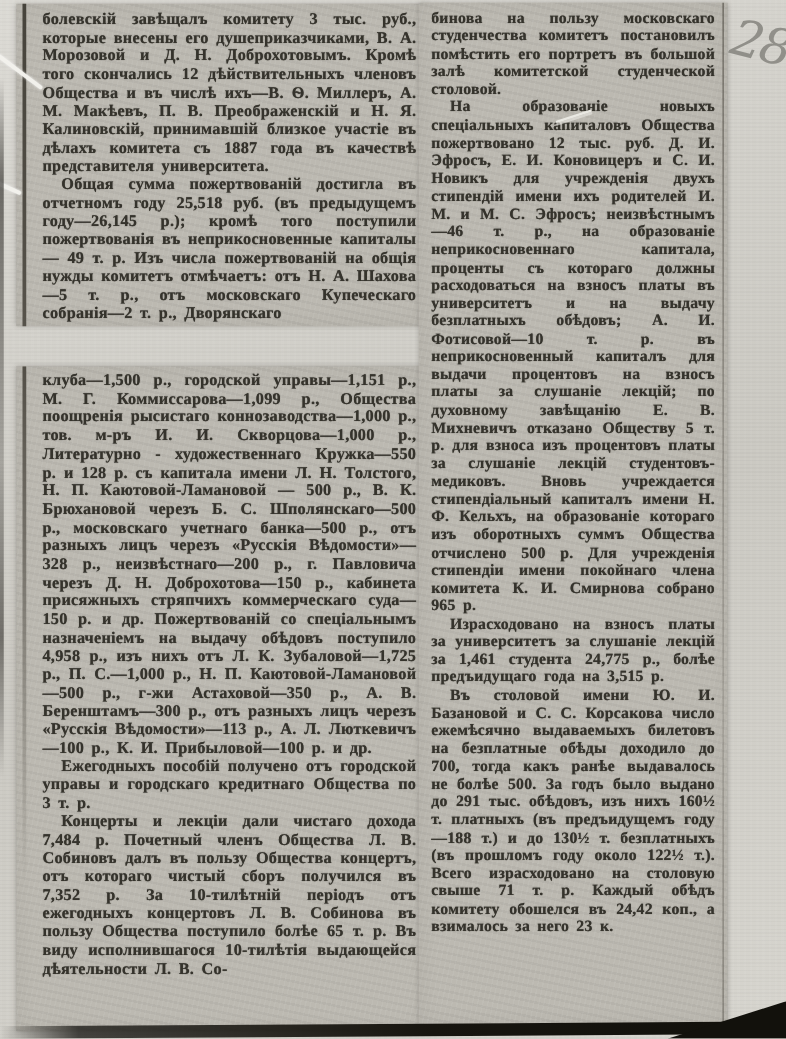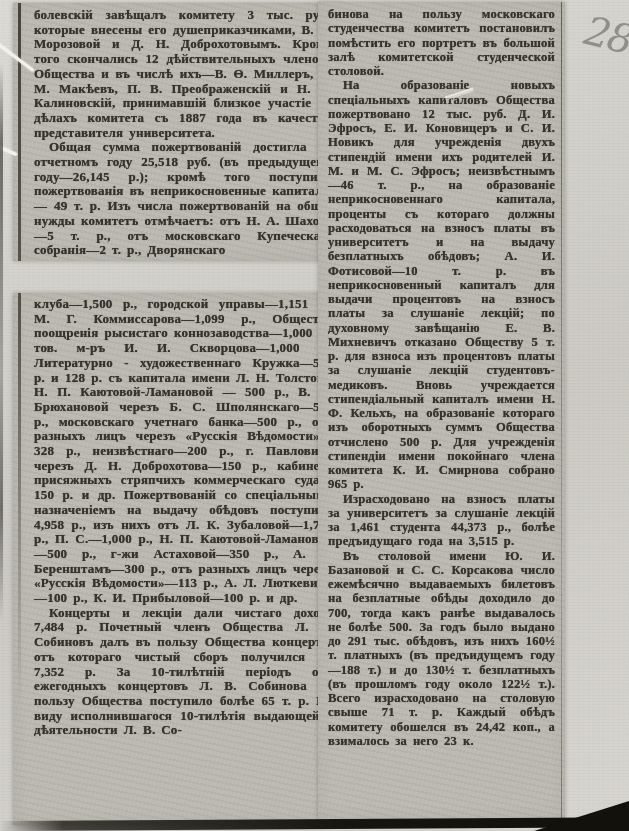--- a/index.html
+++ b/index.html
@@ -43,21 +43,21 @@
   
   #left-piece-1{left:13px;top:3px;width:299px;padding:5px 9px 3px 21px;}
   #left-piece-2{left:13px;top:293px;width:299px;padding:4px 9px 4px 21px;height:524px;overflow:hidden;}
   
   .rule-v{position:absolute;top:0;width:2.5px;pointer-events:none;}
   #rule-l1{left:5px;height:100%;background:linear-gradient(to bottom,var(--rule),#56524a);}
   #rule-l2{left:5px;height:78%;background:linear-gradient(to bottom,#524e46,rgba(82,78,70,0));}
   .rule-r{position:absolute;top:0;right:3px;width:1.5px;height:100%;
     background:linear-gradient(to bottom,rgba(70,66,58,.75),rgba(70,66,58,.25) 70%,rgba(70,66,58,.55));}
   
-  #right-piece{left:318px;top:2px;width:247px;height:818px;padding:5px 10px 4px 10px;overflow:hidden;
+  #right-piece{left:335px;top:2px;width:247px;height:818px;padding:5px 10px 4px 10px;overflow:hidden;
     box-sizing:border-box;}
   
   #page-number{
     position:absolute;left:585px;top:12px;
     font-family:"DejaVu Serif",serif;font-style:italic;font-weight:400;
     font-size:40px;color:var(--pencil);transform:rotate(14deg);
     letter-spacing:-2px;opacity:.85;
   }
   
   .thread{position:absolute;background:#f2f1ec;border-radius:3px;box-shadow:0 0 2px rgba(255,255,255,.9);}
@@ -84,28 +84,29 @@
 
 <div class="clip left-col" id="left-piece-1">
   <div class="rule-v" id="rule-l1"></div>
   <p>болевскій завѣщалъ комитету 3 тыс. руб., которые внесены его душеприказчиками, В. А. Морозовой и Д. Н. Доброхотовымъ. Кромѣ того скончались 12 дѣйствительныхъ членовъ Общества и въ числѣ ихъ—В. Ѳ. Миллеръ, А. М. Макѣевъ, П. В. Преображенскій и Н. Я. Калиновскій, принимавшій близкое участіе въ дѣлахъ комитета съ 1887 года въ качествѣ представителя университета.</p>
   <p class="indent para-gap">Общая сумма пожертвованій достигла въ отчетномъ году 25,518 руб. (въ предыдущемъ году—26,145 р.); кромѣ того поступили пожертвованія въ неприкосновенные капиталы — 49 т. р. Изъ числа пожертвованій на общія нужды комитетъ отмѣчаетъ: отъ Н. А. Шахова—5 т. р., отъ московскаго Купеческаго собранія—2 т. р., Дворянскаго</p>
 </div>
 
 <div class="clip left-col" id="left-piece-2">
   <div class="rule-v" id="rule-l2"></div>
   <p>клуба—1,500 р., городской управы—1,151 р., М. Г. Коммиссарова—1,099 р., Общества поощренія рысистаго коннозаводства—1,000 р., тов. м-ръ И. И. Скворцова—1,000 р., Литературно - художественнаго Кружка—550 р. и 128 р. съ капитала имени Л. Н. Толстого, Н. П. Каютовой-Ламановой — 500 р., В. К. Брюхановой черезъ Б. С. Шполянскаго—500 р., московскаго учетнаго банка—500 р., отъ разныхъ лицъ черезъ «Русскія Вѣдомости»—328 р., неизвѣстнаго—200 р., г. Павловича черезъ Д. Н. Доброхотова—150 р., кабинета присяжныхъ стряпчихъ коммерческаго суда—150 р. и др. Пожертвованій со спеціальнымъ назначеніемъ на выдачу обѣдовъ поступило 4,958 р., изъ нихъ отъ Л. К. Зубаловой—1,725 р., П. С.—1,000 р., Н. П. Каютовой-Ламановой—500 р., г-жи Астаховой—350 р., А. В. Беренштамъ—300 р., отъ разныхъ лицъ черезъ «Русскія Вѣдомости»—113 р., А. Л. Люткевичъ—100 р., К. И. Прибыловой—100 р. и др.</p>
+  <p class="indent para-gap">Ежегодныхъ пособій получено отъ городской управы и городскаго кредитнаго Общества по 3 т. р.</p>
   <p class="indent para-gap">Концерты и лекціи дали чистаго дохода 7,484 р. Почетный членъ Общества Л. В. Собиновъ далъ въ пользу Общества концертъ, отъ котораго чистый сборъ получился въ 7,352 р. За 10-тилѣтній періодъ отъ ежегодныхъ концертовъ Л. В. Собинова въ пользу Общества поступило болѣе 65 т. р. Въ виду исполнившагося 10-тилѣтія выдающейся дѣятельности Л. В. Со-</p>
 </div>
 
 <div class="clip right-col" id="right-piece">
   <div class="rule-r"></div>
   <p>бинова на пользу московскаго студенчества комитетъ постановилъ помѣстить его портретъ въ большой залѣ комитетской студенческой столовой.</p>
   <p class="indent para-gap">На образованіе новыхъ спеціальныхъ капиталовъ Общества пожертвовано 12 тыс. руб. Д. И. Эфросъ, Е. И. Коновицеръ и С. И. Новикъ для учрежденія двухъ стипендій имени ихъ родителей И. М. и М. С. Эфросъ; неизвѣстнымъ—46 т. р., на образованіе неприкосновеннаго капитала, проценты съ котораго должны расходоваться на взносъ платы въ университетъ и на выдачу безплатныхъ обѣдовъ; А. И. Фотисовой—10 т. р. въ неприкосновенный капиталъ для выдачи процентовъ на взносъ платы за слушаніе лекцій; по духовному завѣщанію Е. В. Михневичъ отказано Обществу 5 т. р. для взноса изъ процентовъ платы за слушаніе лекцій студентовъ-медиковъ. Вновь учреждается стипендіальный капиталъ имени Н. Ф. Кельхъ, на образованіе котораго изъ оборотныхъ суммъ Общества отчислено 500 р. Для учрежденія стипендіи имени покойнаго члена комитета К. И. Смирнова собрано 965 р.</p>
-  <p class="indent para-gap">Израсходовано на взносъ платы за университетъ за слушаніе лекцій за 1,461 студента 44,373 р., болѣе предъидущаго года на 3,515 р.</p>
+  <p class="indent para-gap">Израсходовано на взносъ платы за университетъ за слушаніе лекцій за 1,461 студента 24,775 р., болѣе предъидущаго года на 3,515 р.</p>
   <p class="indent para-gap">Въ столовой имени Ю. И. Базановой и С. С. Корсакова число ежемѣсячно выдаваемыхъ билетовъ на безплатные обѣды доходило до 700, тогда какъ ранѣе выдавалось не болѣе 500. За годъ было выдано до 291 тыс. обѣдовъ, изъ нихъ 160½ т. платныхъ (въ предъидущемъ году—188 т.) и до 130½ т. безплатныхъ (въ прошломъ году около 122½ т.). Всего израсходовано на столовую свыше 71 т. р. Каждый обѣдъ комитету обошелся въ 24,42 коп., а взималось за него 23 к.</p>
 
 </div>
 
 <div id="page-number">28</div>
 
 <div class="thread" id="thread-1"></div>
 <div class="thread" id="thread-2"></div>
 <div id="scratch-1"></div>
 <div id="edge-streak"></div>

